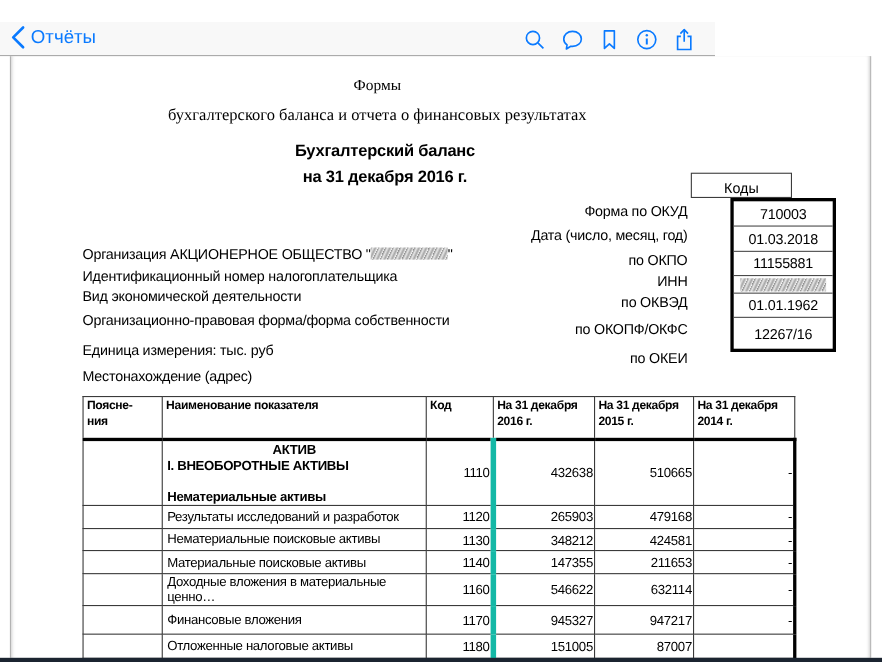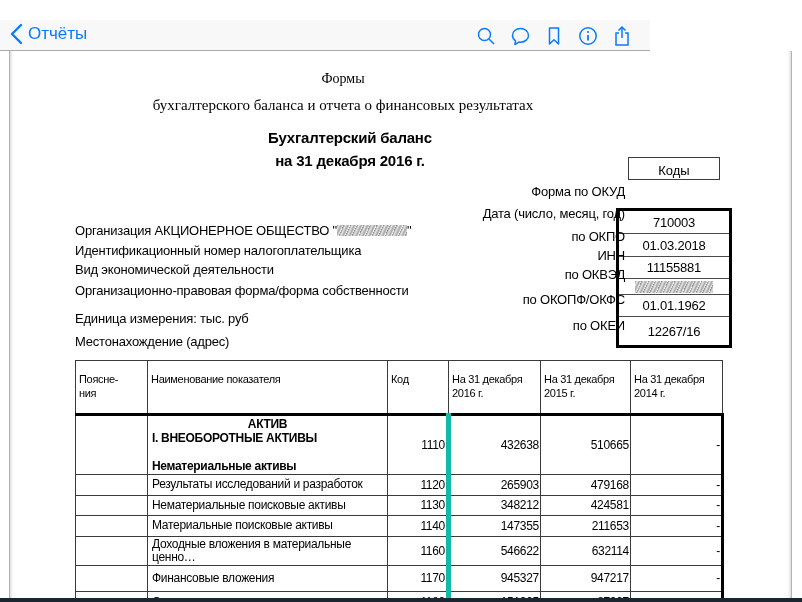--- a/index.html
+++ b/index.html
@@ -33,41 +33,41 @@
   .h-bold{position:absolute;left:75px;width:550px;text-align:center;font-weight:bold;font-size:15px;letter-spacing:-0.2px;}
   .t1{top:129px;}
   .t2{top:152px;}
   .info-line{position:absolute;left:75px;font-size:13px;letter-spacing:-0.2px;white-space:nowrap;}
   .il-0{top:223px}.il-1{top:243px}.il-2{top:262px}.il-3{top:283px}.il-4{top:311px}.il-5{top:334px}
   .redacted{display:inline-block;vertical-align:-1px;width:70px;height:11px;filter:blur(.3px);
     background:repeating-linear-gradient(115deg,#8f8f8f 0px,#e6e6e6 2px,#a6a6a6 4px,#f2f2f2 6px);}
   
   .codes-header{position:absolute;left:628px;top:157px;width:92px;height:23px;border:1px solid #3c3c3c;
     box-sizing:border-box;display:flex;align-items:flex-end;justify-content:center;font-size:13px;padding-bottom:1px;}
-  .codes-values{position:absolute;left:616px;top:180px;width:116px;border:3px solid #000;box-sizing:border-box;background:#fff;margin-top:28px;}
+  .codes-values{position:absolute;left:664px;top:180px;width:96px;border:3px solid #000;box-sizing:border-box;background:#fff;}
   .code-cell{display:flex;align-items:center;justify-content:center;font-size:13px;letter-spacing:-0.2px;border-top:1px solid #4a4a4a;box-sizing:border-box;}
   .code-cell:first-child{border-top:none;}
   .codes-values .code-cell:nth-child(1){height:22px}
   .codes-values .code-cell:nth-child(2){height:23px}
   .codes-values .code-cell:nth-child(3){height:22px}
   .codes-values .code-cell:nth-child(4){height:16px}
   .codes-values .code-cell:nth-child(5){height:22px}
   .codes-values .code-cell:nth-child(6){height:29px}
   .codes-values .code-cell:nth-child(7){height:23px}
   .redacted-inn{width:78px;height:12px;}
   .code-label{position:absolute;left:305px;width:320px;text-align:right;font-size:13px;letter-spacing:-0.2px;white-space:nowrap;}
   .cl-0{top:184px}.cl-1{top:206px}.cl-2{top:229px}.cl-3{top:248px}.cl-4{top:267px}.cl-5{top:292px}.cl-6{top:318px}
   
   .table-wrap{position:absolute;left:75px;top:360px;width:647px;}
   table.bal{border-collapse:collapse;table-layout:fixed;width:647px;}
   table.bal col.c-pad{width:72px} table.bal col.c-name{width:240px} table.bal col.c-code{width:61px}
   table.bal col.c-y16{width:92px} table.bal col.c-y15{width:90px} table.bal col.c-y14{width:92px}
   table.bal th,table.bal td{border:1px solid #3a3a3a;box-sizing:border-box;overflow:hidden;}
-  table.bal th{height:39px;vertical-align:top;text-align:left;font-weight:normal;font-size:11px;
-    line-height:1.25;padding:12px 3px;white-space:pre-line;letter-spacing:-0.3px;}
+  table.bal th{height:39px;vertical-align:top;text-align:left;font-weight:bold;font-size:11px;
+    line-height:1.25;padding:2px 3px;white-space:pre-line;letter-spacing:-0.3px;}
   table.bal td{font-size:12px;letter-spacing:-0.3px;}
   td.name{text-align:left;padding:1px 4px;font-size:11.5px;line-height:13px;vertical-align:middle;}
   td.code,td.v{text-align:right;vertical-align:middle;}
   tbody tr:nth-child(1) td{height:60px;border-top:3px solid #000;}
   tbody tr:nth-child(2) td{height:21px}
   tbody tr:nth-child(3) td{height:20px}
   tbody tr:nth-child(4) td{height:21px}
   tbody tr:nth-child(5) td{height:20px}
   tbody tr:nth-child(6) td{height:26px}
   tbody tr:nth-child(7) td{height:22px}

